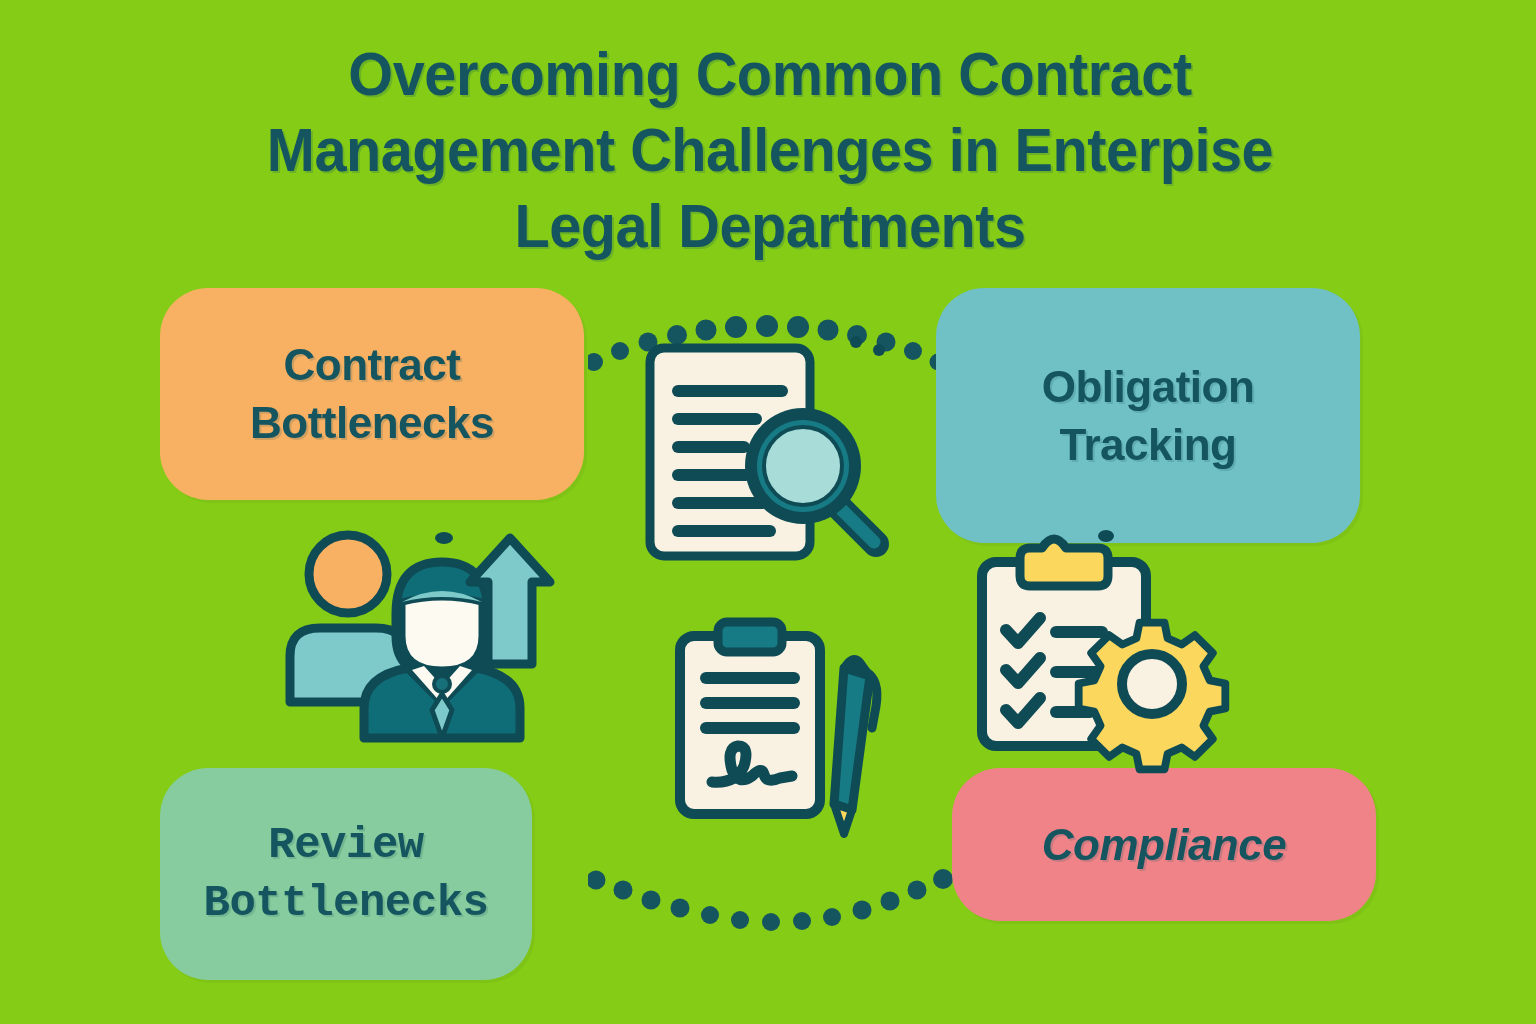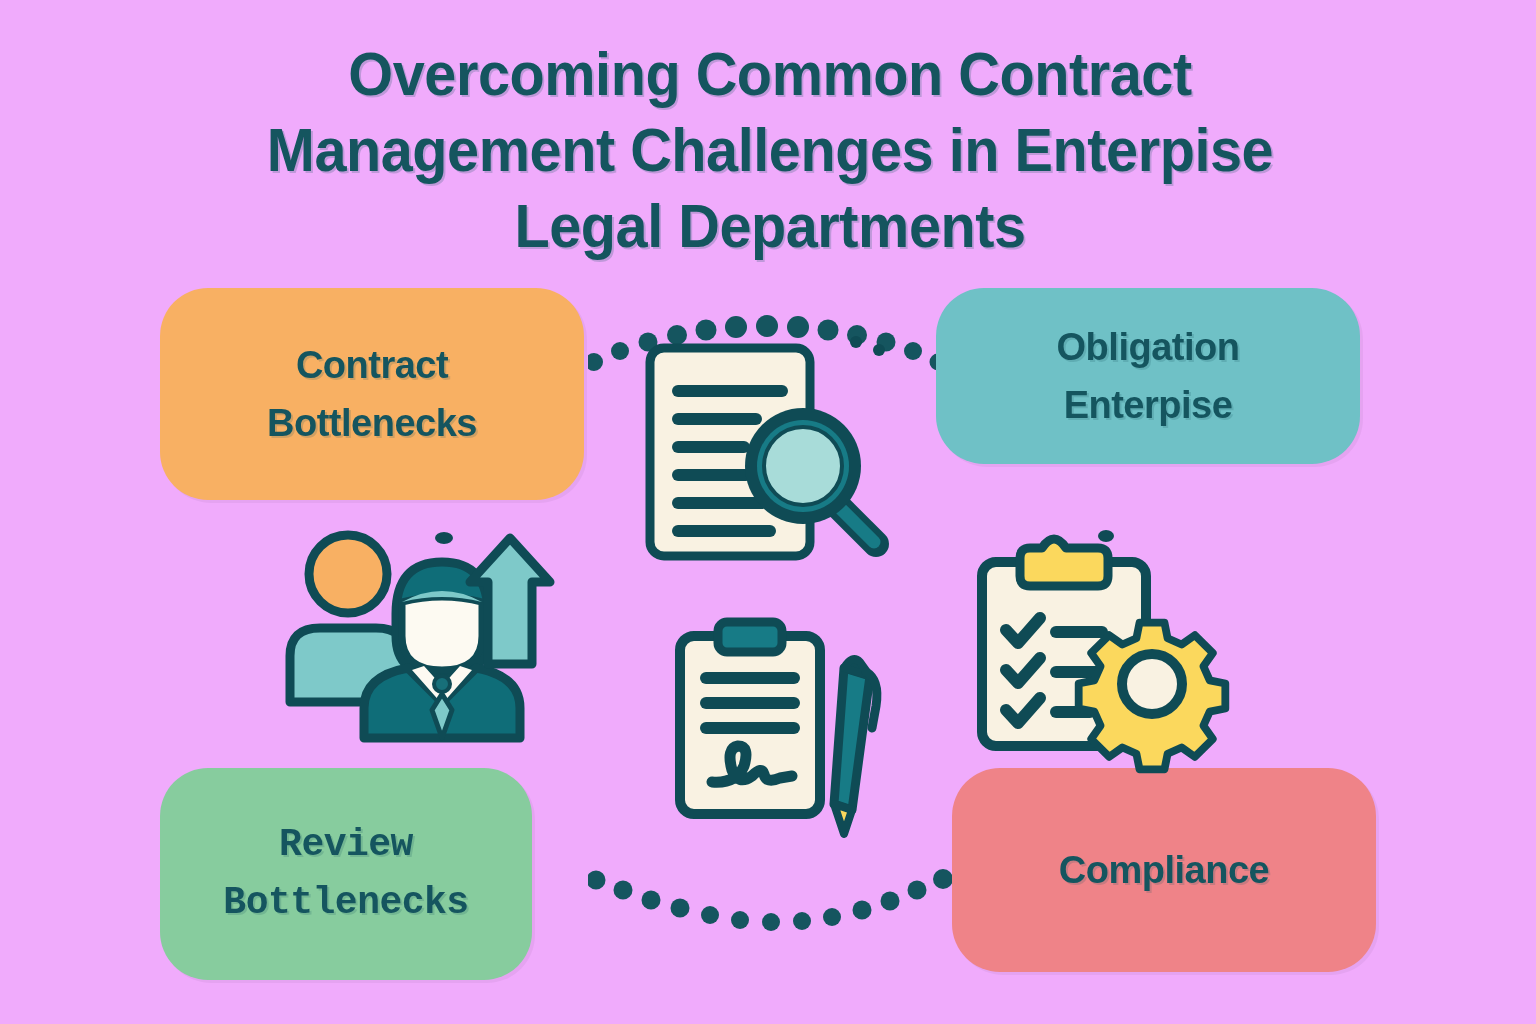--- a/index.html
+++ b/index.html
@@ -41,61 +41,62 @@
   
   .pill {
     position: absolute;
     border-radius: 48px;
     display: flex;
     align-items: center;
     justify-content: center;
     text-align: center;
     color: #15555f;
     font-weight: bold;
-    font-size: 38px;
+    font-size: 44px;
     line-height: 58px;
     letter-spacing: -0.5px;
     text-shadow: 2px 2px 0 rgba(20,85,95,0.18);
     box-shadow: 3px 3px 0 rgba(0,0,0,0.045);
   }
   #pill-contract-visibility {
     left: 160px; top: 288px; width: 424px; height: 212px;
     background: #f8b063;
   }
   #pill-obligation-tracking {
-    left: 936px; top: 288px; width: 424px; height: 176px;
+    left: 936px; top: 288px; width: 424px; height: 255px;
     background: #6fc1c6;
   }
   #pill-review-bottlenecks {
     left: 160px; top: 768px; width: 372px; height: 212px;
     background: #87cc9e;
     font-family: Liberation Mono, monospace;
   }
   #pill-compliance-issues {
-    left: 952px; top: 768px; width: 424px; height: 204px;
+    left: 952px; top: 768px; width: 424px; height: 153px;
     background: #ef8388;
+    font-style: italic;
   }
   .pill span { display: block; }
 
   
   .arc { position: absolute; }
   #arc-top { left: 588px; top: 296px; }
   #arc-bottom { left: 588px; top: 862px; }
 
   
   .icon { position: absolute; }
   #icon-document-search { left: 640px; top: 336px; }
   #icon-team-growth     { left: 284px; top: 524px; }
   #icon-signed-clipboard{ left: 668px; top: 614px; }
   #icon-checklist-gear  { left: 966px; top: 526px; }
 </style>
 </head>
 <body style="background: rgb(252, 244, 228);">
 
-<div id="canvas" style="background: #f0abfc;">
+<div id="canvas" style="background: #84cc16;">
 
   <div id="title">
     <span>Overcoming Common Contract</span>
     <span>Management Challenges in Enterpise</span>
     <span>Legal Departments</span>
   </div>
 
   <svg class="arc" id="arc-top" width="360" height="78" viewBox="0 0 360 78">
     <g fill="#15555f">
       <circle cx="6" cy="66" r="9"></circle>
@@ -135,21 +136,21 @@
   <div class="pill" id="pill-contract-visibility" style="background: rgb(248, 176, 99);">
     <div>
       <span>Contract</span>
       <span>Bottlenecks</span>
     </div>
   </div>
 
   <div class="pill" id="pill-obligation-tracking" style="background: rgb(111, 193, 198);">
     <div>
       <span>Obligation</span>
-      <span>Enterpise</span>
+      <span>Tracking</span>
     </div>
   </div>
 
   <div class="pill" id="pill-review-bottlenecks" style="background: rgb(135, 204, 158);">
     <div>
       <span>Review</span>
       <span>Bottlenecks</span>
     </div>
   </div>
 

